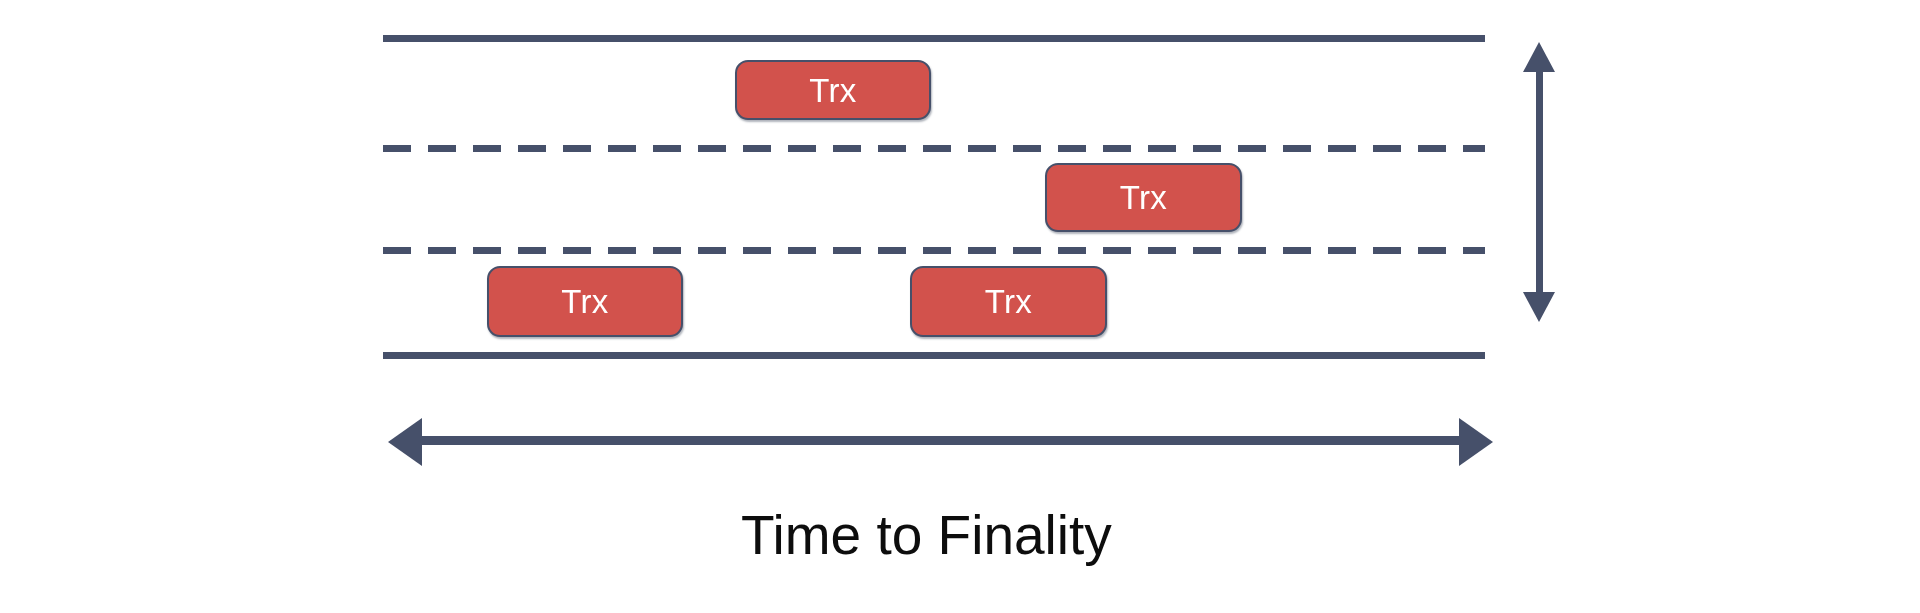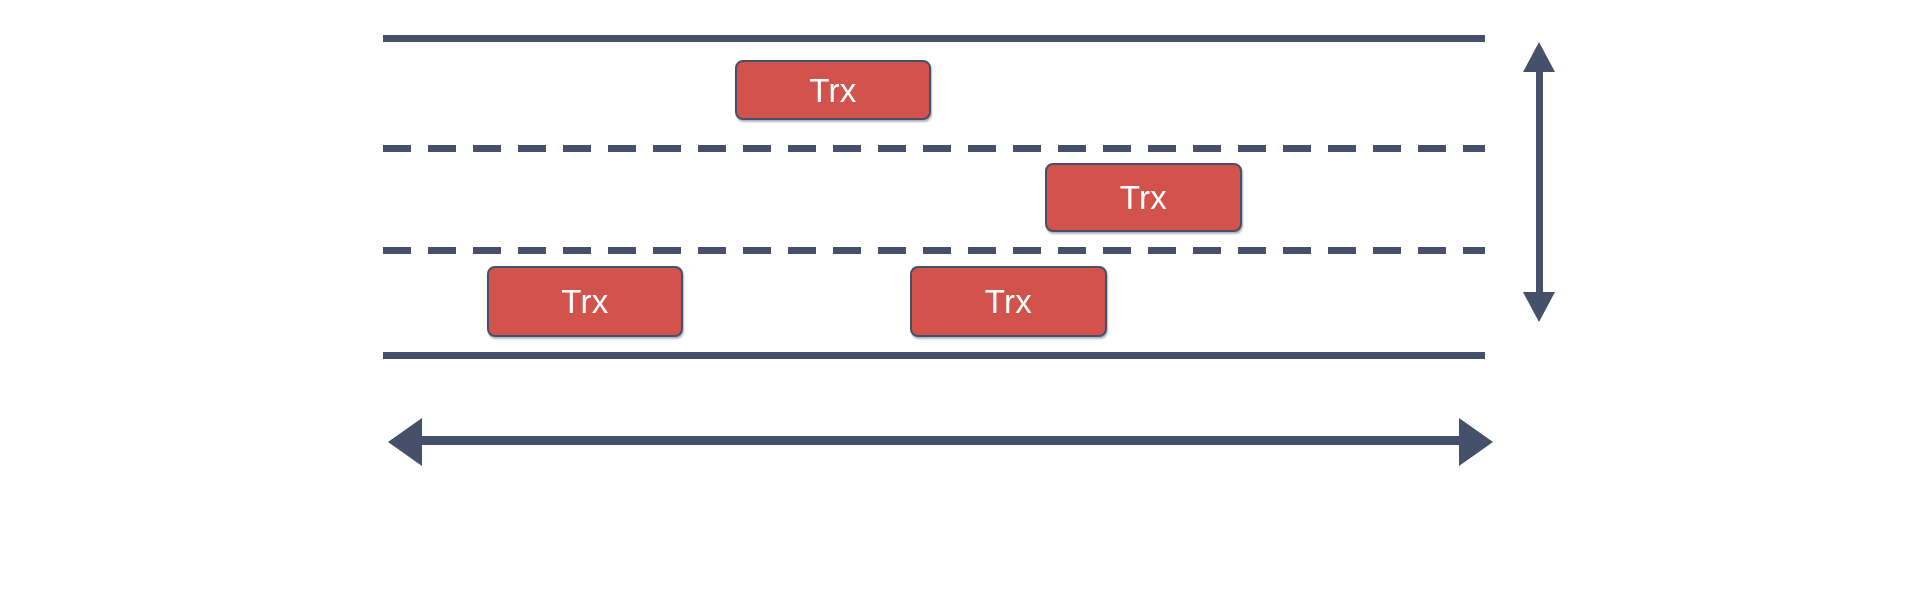--- a/index.html
+++ b/index.html
@@ -39,21 +39,21 @@
   }
   .lane-line.dashed-upper { top: 145px; }
   .lane-line.dashed-lower { top: 247px; }
 
   
   .trx-box {
     position: absolute;
     box-sizing: border-box;
     background: #d2524c;
     border: 2px solid #46506a;
-    border-radius: 8px;
+    border-radius: 13px;
     color: #ffffff;
     font-size: 33px;
     line-height: 1;
     display: flex;
     align-items: center;
     justify-content: center;
     box-shadow: 1px 2px 2px rgba(80, 88, 106, 0.45);
     letter-spacing: 0.3px;
   }
 
@@ -163,14 +163,15 @@
     <div class="shaft"></div>
     <div class="head-down"></div>
   </div>
 
   <div class="h-arrow">
     <div class="head-left"></div>
     <div class="shaft"></div>
     <div class="head-right"></div>
   </div>
 
+  <div class="caption time-to-finality">Time to Finality</div>
 
 </div>
 
 </body></html>

